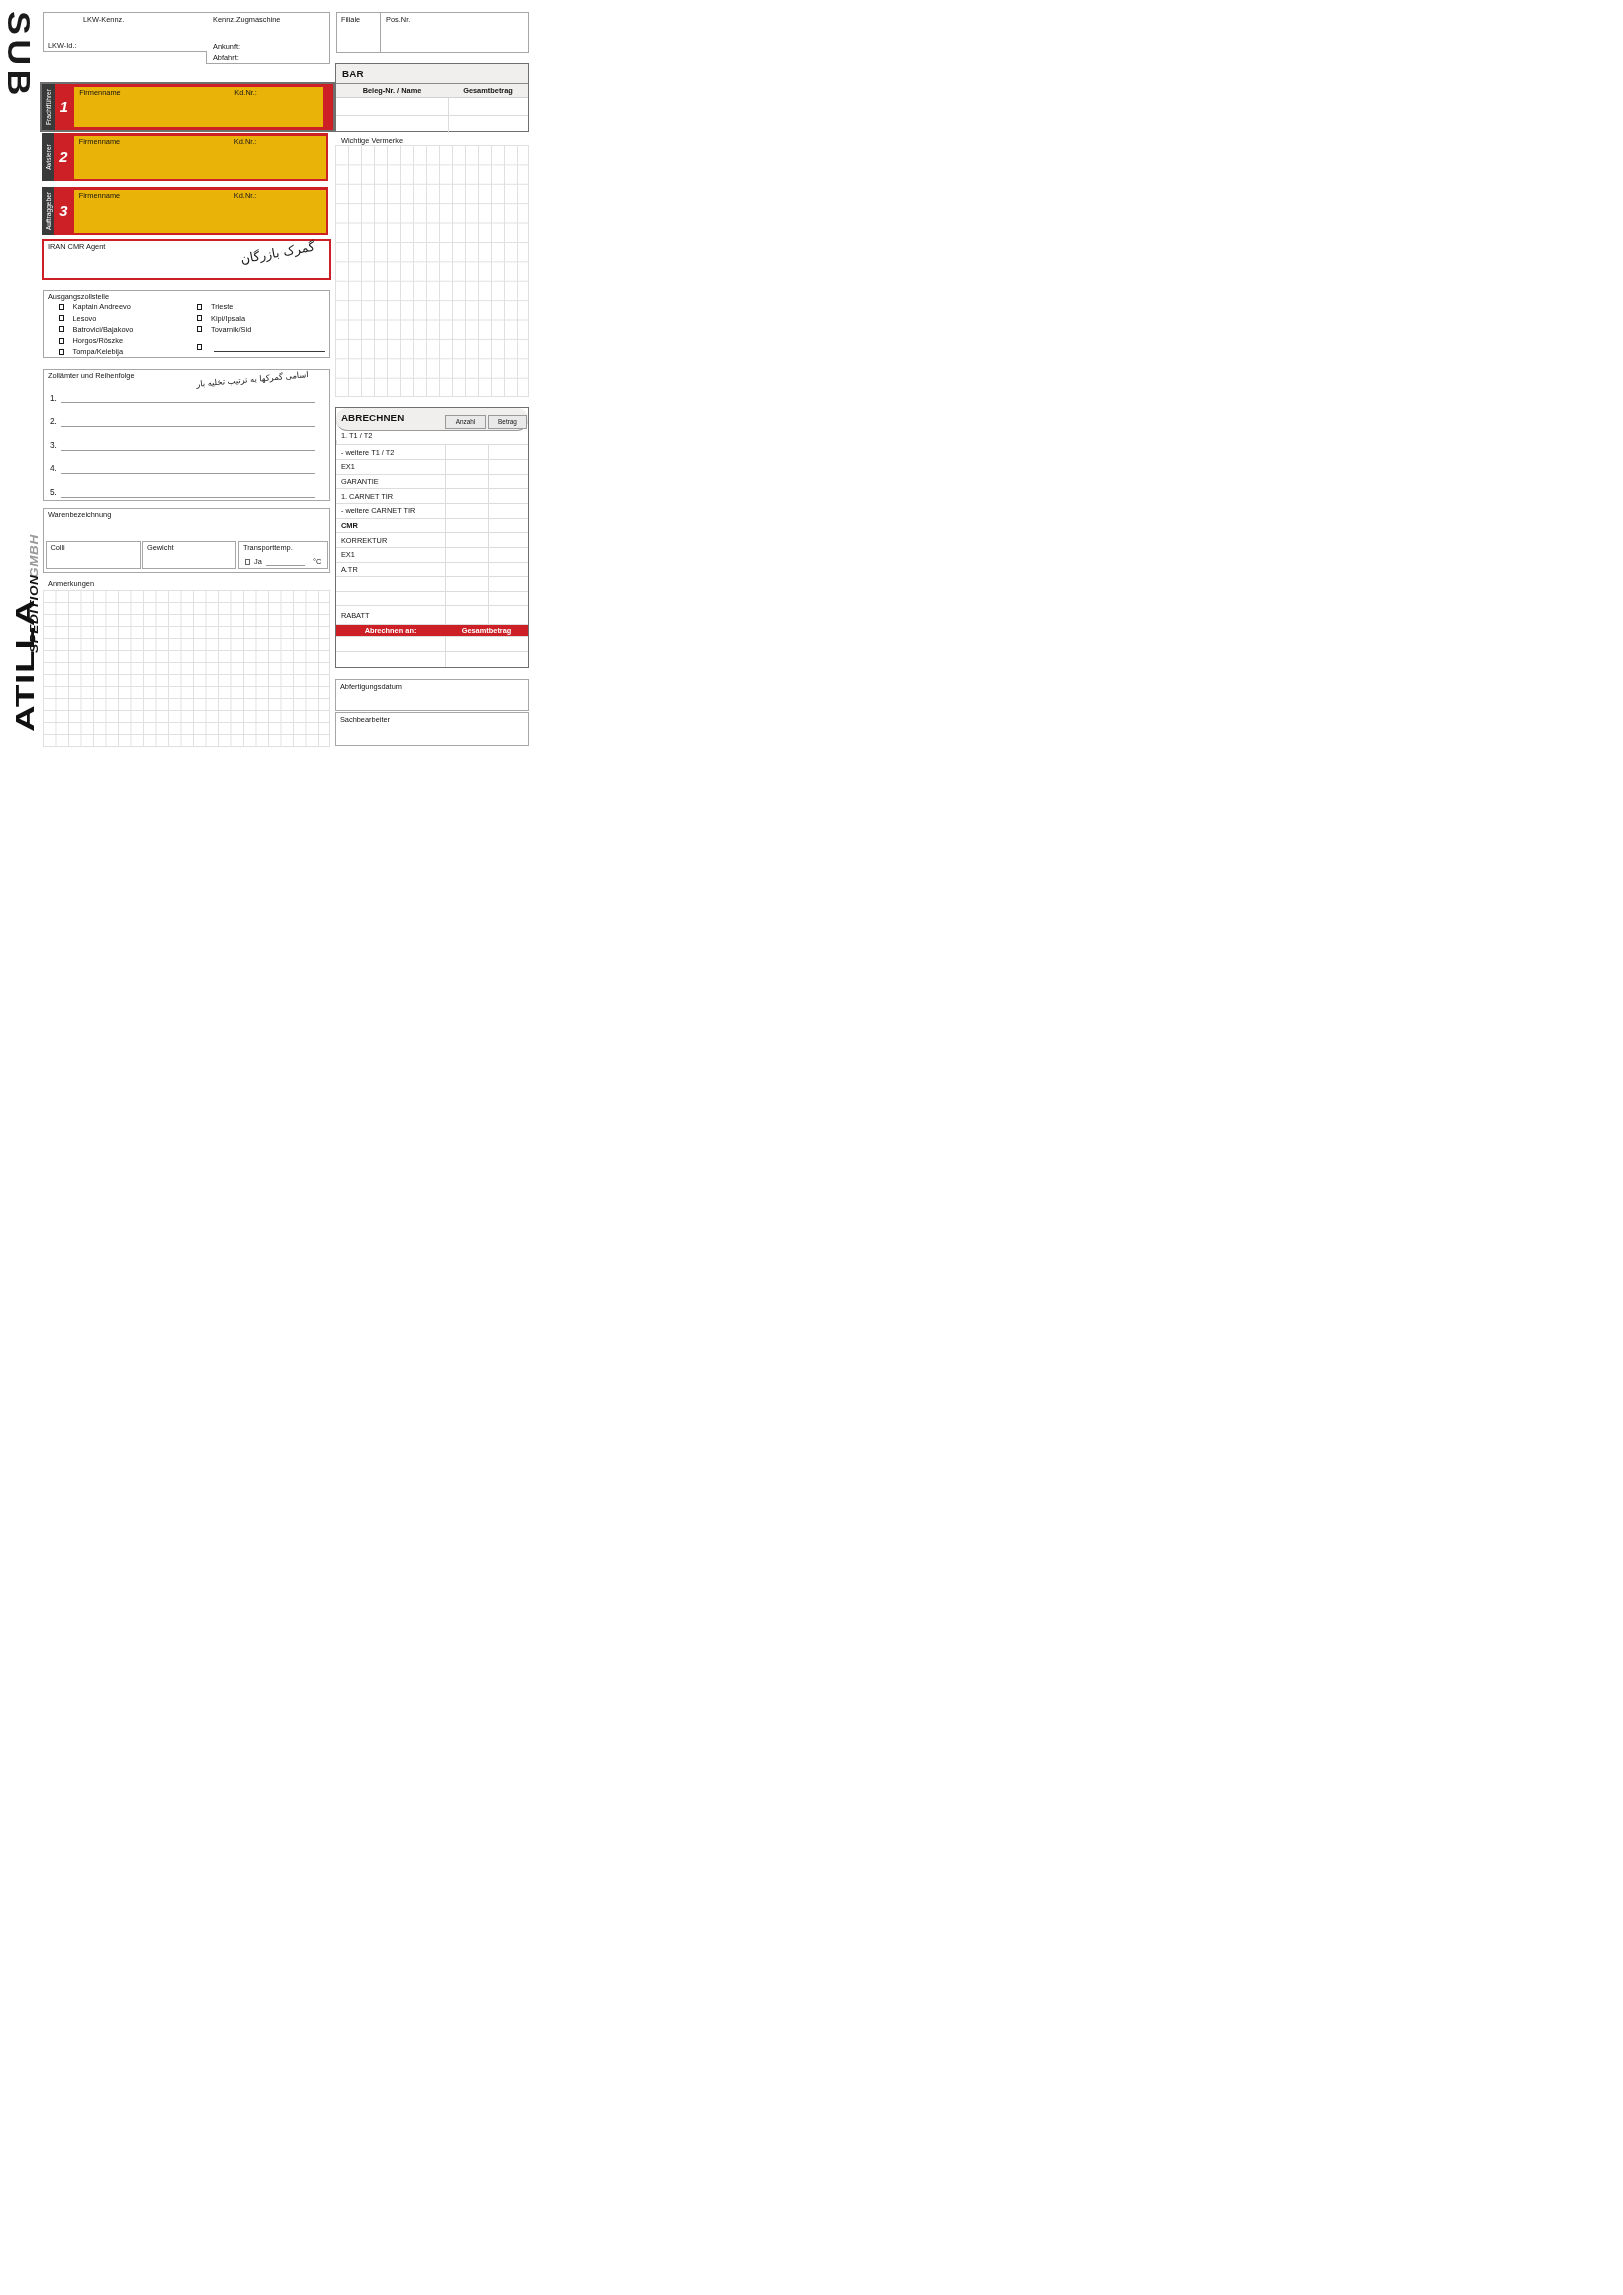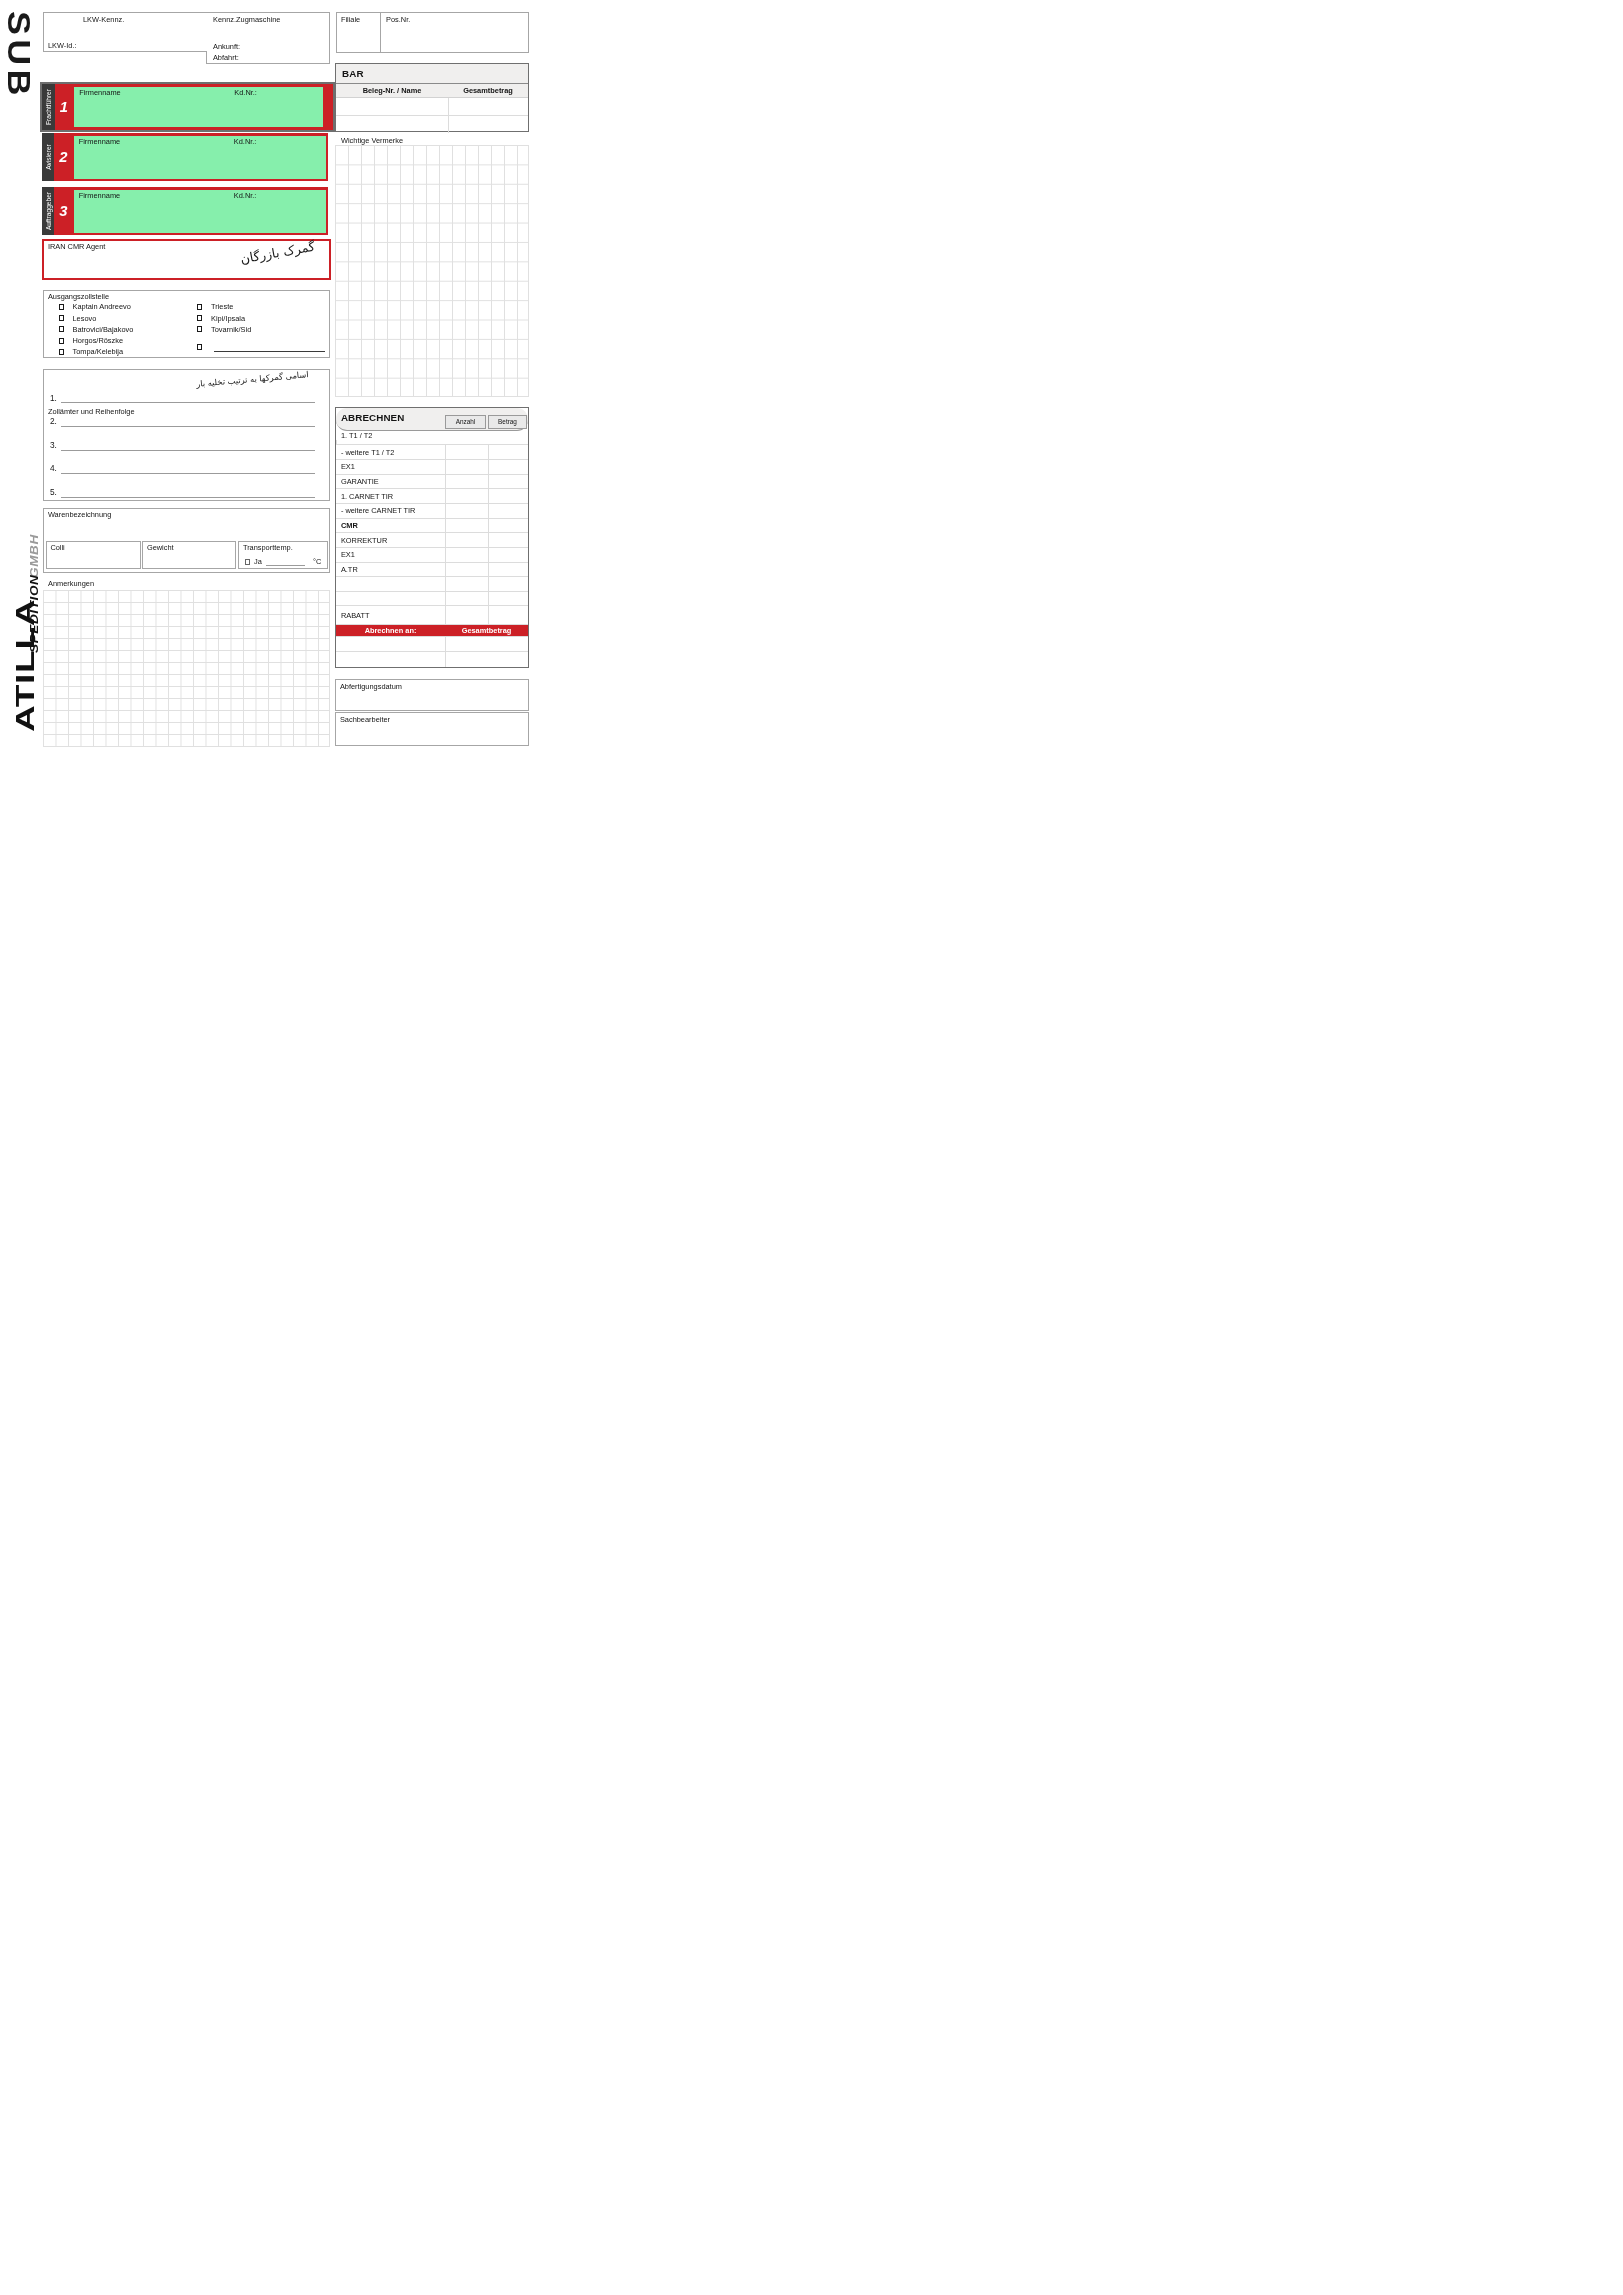--- a/index.html
+++ b/index.html
@@ -27,21 +27,21 @@
           transform:rotate(-90deg) scale(1.2,1);}
 
   
   .party{display:flex; box-sizing:border-box;}
   .party .strip{background:#3a3a3a; position:relative; flex:0 0 12.8px;}
   .party .strip span{position:absolute; left:50%; top:50%;
      transform:translate(-50%,-50%) rotate(-90deg); color:#fff; font-size:6.6px; white-space:nowrap;}
   .party .numcell{background:#cc2026; flex:0 0 18px; display:flex; align-items:center; justify-content:center;}
   .party .numcell span{color:#fff; font-weight:bold; font-style:italic; font-size:14.7px;}
   .party .fieldwrap{position:relative; flex:1 1 auto; background:#cc2026;}
-  .party .fieldbox{position:absolute; background:#86efac;padding-left:32px;}
+  .party .fieldbox{position:absolute; background:#eab308;padding-left:32px;}
   .party .fieldbox .fn{position:absolute; left:4.9px; top:2px;}
   .party .fieldbox .kd{position:absolute; left:160px; top:2px;}
 
   
   .cb{position:absolute; width:5.4px; height:5.9px; border:0.8px solid #1a1a1a; background:#fff; box-sizing:border-box;}
   .cb.gray{border-color:#666;}
 
   
   .grid{position:absolute; background-color:#fff;
     background-image:linear-gradient(to right,#e0e0e0 0.7px,transparent 0.7px),
@@ -189,21 +189,21 @@
     <div class="cb" style="left:153px; top:24px;"></div>
     <div class="lbl abs" style="left:167px; top:23.6px;">Kipi/Ipsala</div>
     <div class="cb" style="left:153px; top:35px;"></div>
     <div class="lbl abs" style="left:167px; top:35px;">Tovarnik/Sid</div>
 
     <div class="cb" style="left:153px; top:53px;"></div>
     <div class="blackline" style="left:170px; top:49px; width:111px; height:10.8px;"></div>
   </div>
 
   <div class="box" style="left:43px; top:369px; width:287px; height:132px;">
-    <div class="lbl abs" style="left:3.9px; top:2px;margin-top:36px;">Zollämter und Reihenfolge</div>
+    <div class="lbl abs" style="left:3.9px; top:2px;">Zollämter und Reihenfolge</div>
     <div class="handwriting" style="left:152px; top:3.9px; font-size:8.3px; transform:rotate(-5deg);">اسامی گمرکها به ترتیب تخلیه بار</div>
 
     <div class="lbl abs" style="left:5.9px; top:23.6px; font-size:8.3px;">1.</div>
     <div class="underline" style="left:16.7px; top:18.6px; width:254px; height:13.7px;"></div>
     <div class="lbl abs" style="left:5.9px; top:47px; font-size:8.3px;">2.</div>
     <div class="underline" style="left:16.7px; top:42px; width:254px; height:13.7px;"></div>
     <div class="lbl abs" style="left:5.9px; top:71px; font-size:8.3px;">3.</div>
     <div class="underline" style="left:16.7px; top:66px; width:254px; height:13.7px;"></div>
     <div class="lbl abs" style="left:5.9px; top:94px; font-size:8.3px;">4.</div>
     <div class="underline" style="left:16.7px; top:89px; width:254px; height:13.7px;"></div>

